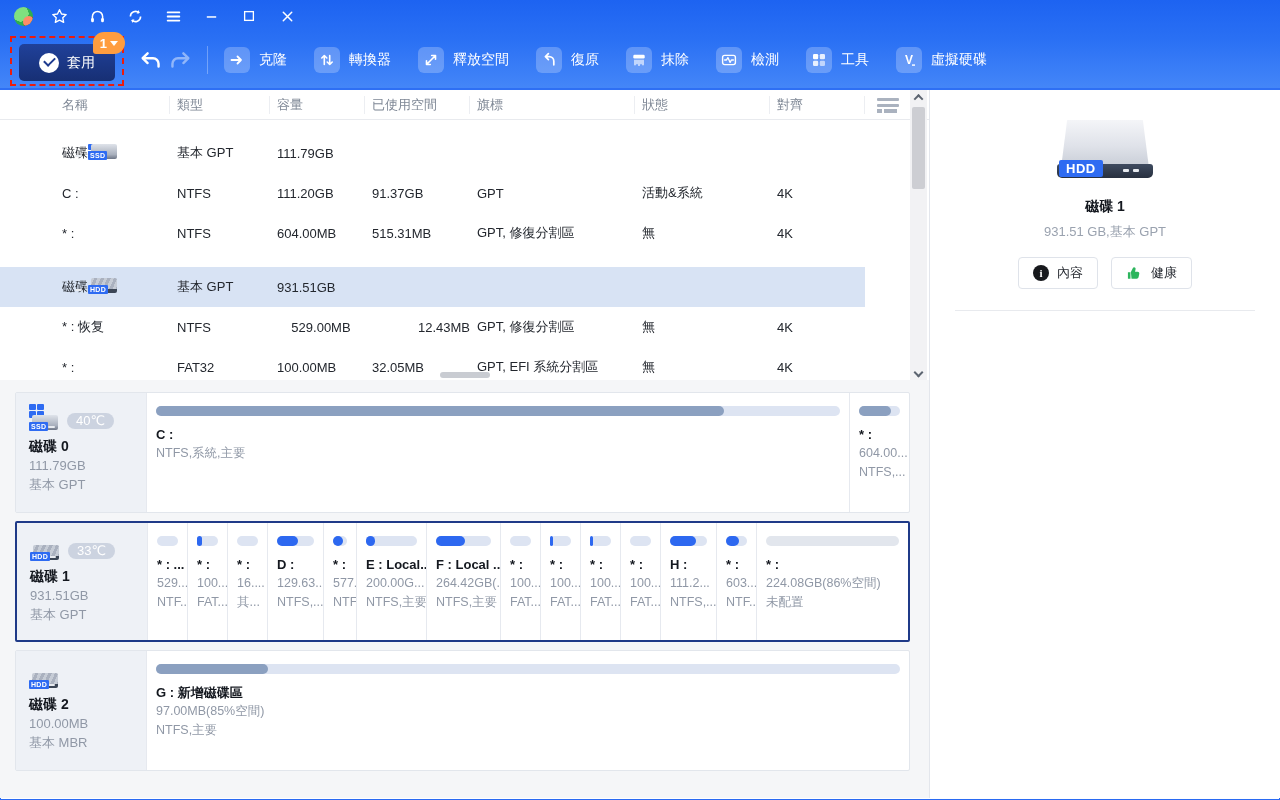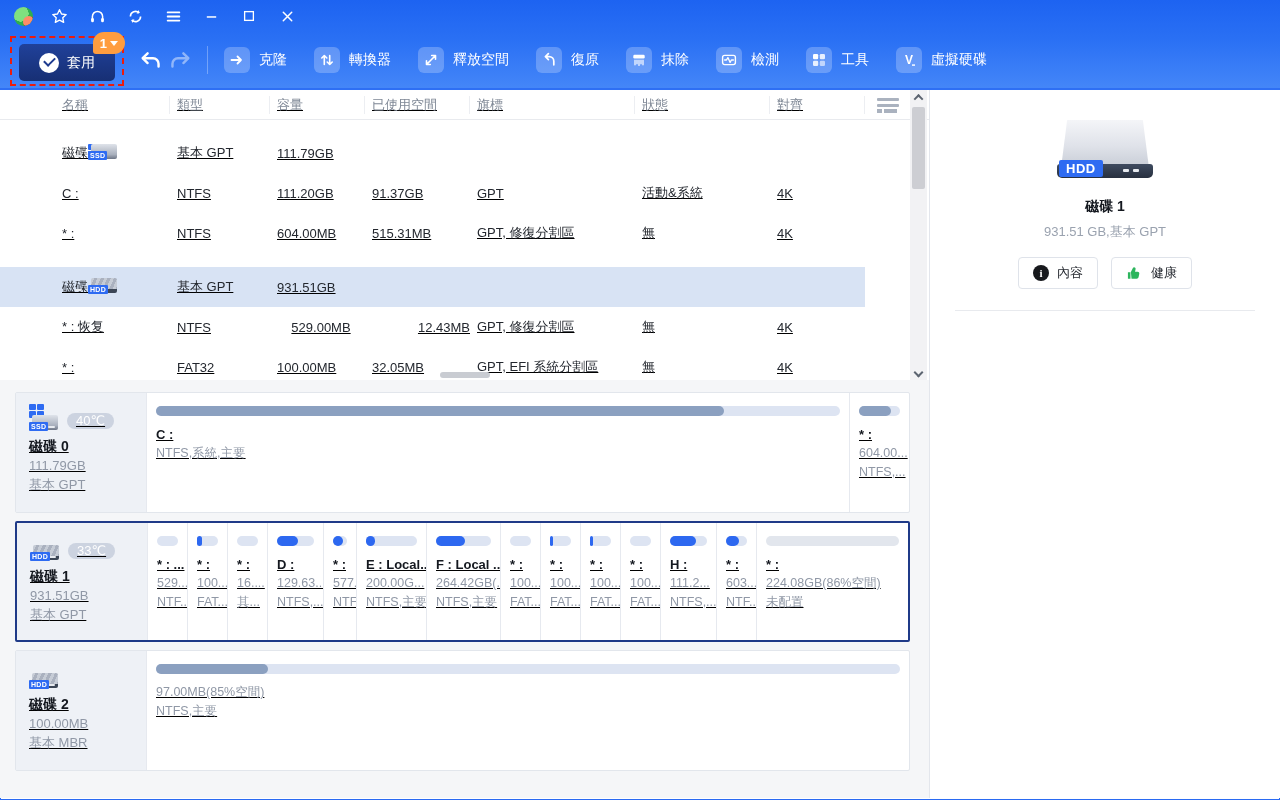--- a/index.html
+++ b/index.html
@@ -34,21 +34,21 @@
   .hist-btn { width:30px; height:30px; display:flex; align-items:center; justify-content:center; background:none; border:none; cursor:pointer; }
   .hist-btn.disabled { opacity:.45; }
   .tb-sep { width:1px; height:28px; background:rgba(255,255,255,.3); margin:0 16px 0 12px; }
   .tool-btn { display:flex; align-items:center; gap:9px; background:none; border:none; color:#fff; font-size:14px;
               font-family:inherit; margin-right:27px; cursor:pointer; }
   .tool-tile { width:26px; height:26px; border-radius:6px; background:rgba(255,255,255,.24); display:flex; align-items:center; justify-content:center; }
   .tool-tile svg { display:block; }
 
   
   .app-body { display:flex; height:708px; }
-  .main { width:930px; border-right:1px solid #e3e6ec; display:flex; flex-direction:column;text-decoration:underline; }
+  .main { width:930px; border-right:1px solid #e3e6ec; display:flex; flex-direction:column; }
 
   
   .table-area { height:290px; position:relative; background:#fff; overflow:hidden; }
   .thead { height:30px; display:flex; align-items:center; border-bottom:1px solid #e8eaee; position:relative; }
   .th { font-size:13px; color:#7e8795; border-right:1px solid #eceef2; height:18px; line-height:18px; padding-left:7px; cursor:pointer; }
   .th:first-child { padding-left:62px; }
   .view-icon { position:absolute; right:30px; top:8px; width:22px; height:15px; cursor:pointer; }
   .view-icon i { display:block; background:#aab2bf; height:3px; margin-bottom:2.5px; border-radius:1px; }
   .view-icon i:last-child { width:60%; box-shadow:-0px 0 0 0 #aab2bf; }
   .tbody { padding-top:13px; height:258px; overflow:hidden; }
@@ -533,20 +533,21 @@
               </div>
               <div class="di-name">磁碟 2</div>
               <div class="di-size">100.00MB</div>
               <div class="di-type">基本 MBR</div>
             </div>
             <div class="parts">
               <div class="part grow">
                 <div class="pbar">
                   <div class="pfill" style="width: 15%; background: rgb(139, 160, 192);"></div>
                 </div>
+                <div class="p-label">G : 新增磁碟區</div>
                 <div class="p-size">97.00MB(85%空間)</div>
                 <div class="p-fs">NTFS,主要</div>
               </div>
             </div>
           </div>
         </div>
     </div>
 
     <div class="side">
       <div class="hdd-big">

